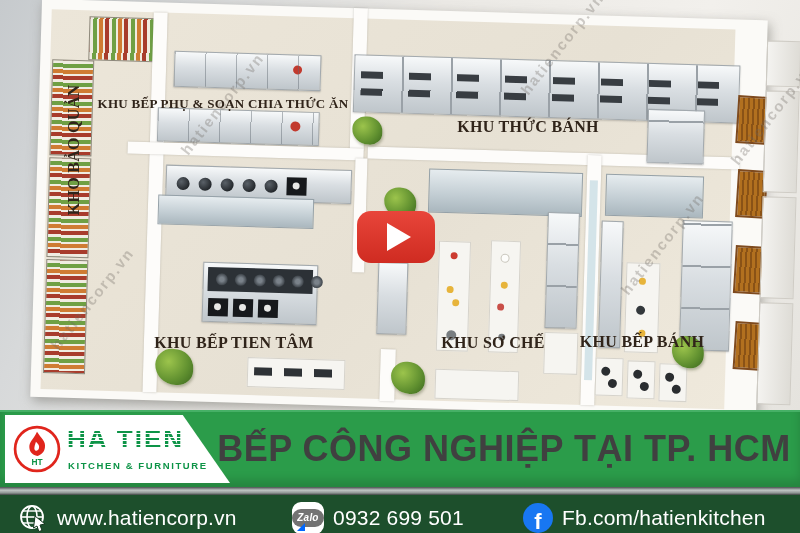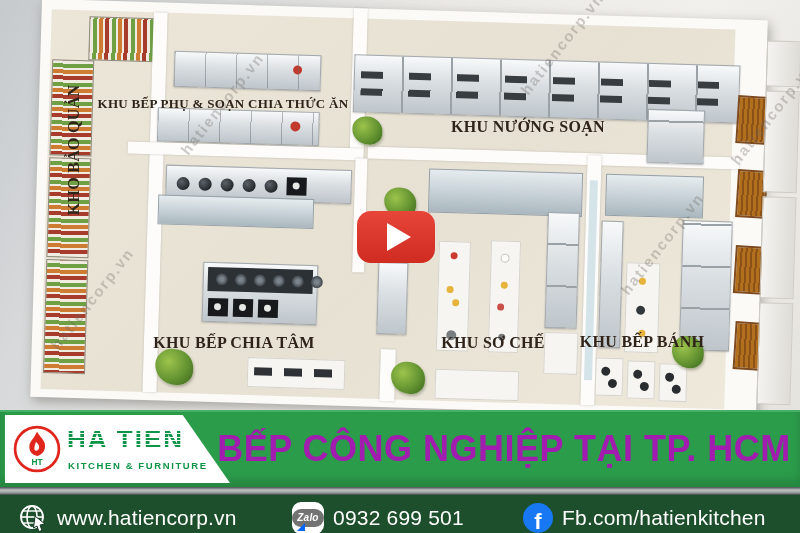--- a/index.html
+++ b/index.html
@@ -65,21 +65,21 @@
   .play{position:absolute;left:357px;top:211px;width:78px;height:52px;z-index:40;
     background:linear-gradient(180deg,#e8453a,#cf2b21);border-radius:14px;
     display:flex;align-items:center;justify-content:center;cursor:pointer;}
   .play .tri{width:0;height:0;border-left:24px solid #fff;border-top:14px solid transparent;
     border-bottom:14px solid transparent;margin-left:6px;}
 
   
   .banner{position:absolute;left:0;top:410px;width:800px;height:77px;background:#2b9c4a;
     border-top:2px solid #46b066;box-sizing:border-box;box-shadow:inset 0 -7px 10px rgba(0,0,0,.15);}
   .banner-title{position:absolute;left:232px;right:24px;top:410px;height:77px;z-index:60;
-    display:flex;align-items:center;justify-content:center;color:#a21caf;font-weight:800;
+    display:flex;align-items:center;justify-content:center;color:#404040;font-weight:800;
     font-size:36px;letter-spacing:.5px;white-space:nowrap;}
   .logo-box{position:absolute;left:5px;top:415px;width:225px;height:68px;background:#fff;z-index:70;
     clip-path:polygon(0 0,79% 0,100% 100%,0 100%);filter:drop-shadow(3px 3px 3px rgba(0,0,0,.35));}
   .logo-name{position:absolute;left:62px;top:9px;font-size:26px;font-weight:800;letter-spacing:2px;
     color:#0d9447;font-family:"Liberation Sans",sans-serif;}
   @supports (-webkit-background-clip: text){
     .logo-name{background-image:repeating-linear-gradient(180deg,#0d9447 0 2.5px,#ffffff 2.5px 3.5px);
       -webkit-background-clip:text;background-clip:text;color:transparent;}
   }
   .logo-tagline{position:absolute;left:63px;top:45px;font-size:9.5px;font-weight:700;
@@ -226,22 +226,22 @@
     </div>
 
     <div class="wm" style="left:160px;top:95px">hatiencorp.vn</div>
     <div class="wm" style="left:30px;top:290px">hatiencorp.vn</div>
     <div class="wm" style="left:500px;top:35px">hatiencorp.vn</div>
     <div class="wm" style="left:600px;top:235px">hatiencorp.vn</div>
     <div class="wm" style="left:710px;top:105px">hatiencorp.vn</div>
 
     <div class="label vert" style="left:74px;top:150px">KHO BẢO QUẢN</div>
     <div class="label" style="left:223px;top:104px;font-size:13px">KHU BẾP PHỤ &amp; SOẠN CHIA THỨC ĂN</div>
-    <div class="label" style="left:528px;top:127px">KHU NƯỚNG SOẠN</div>
-    <div class="label" style="left:234px;top:343px">KHU BẾP CHIA TÂM</div>
+    <div class="label" style="left:528px;top:127px">KHU THỨC BÁNH</div>
+    <div class="label" style="left:234px;top:343px">KHU BẾP TIEN TÂM</div>
     <div class="label" style="left:642px;top:342px">KHU BẾP BÁNH</div>
     <div class="label" style="left:493px;top:343px">KHU SƠ CHẾ</div>
 
     <div class="play">
       <div class="tri"></div>
     </div>
   </div>
 
   <div class="banner"></div>
   <div class="banner-title">BẾP CÔNG NGHIỆP TẠI TP. HCM</div>

